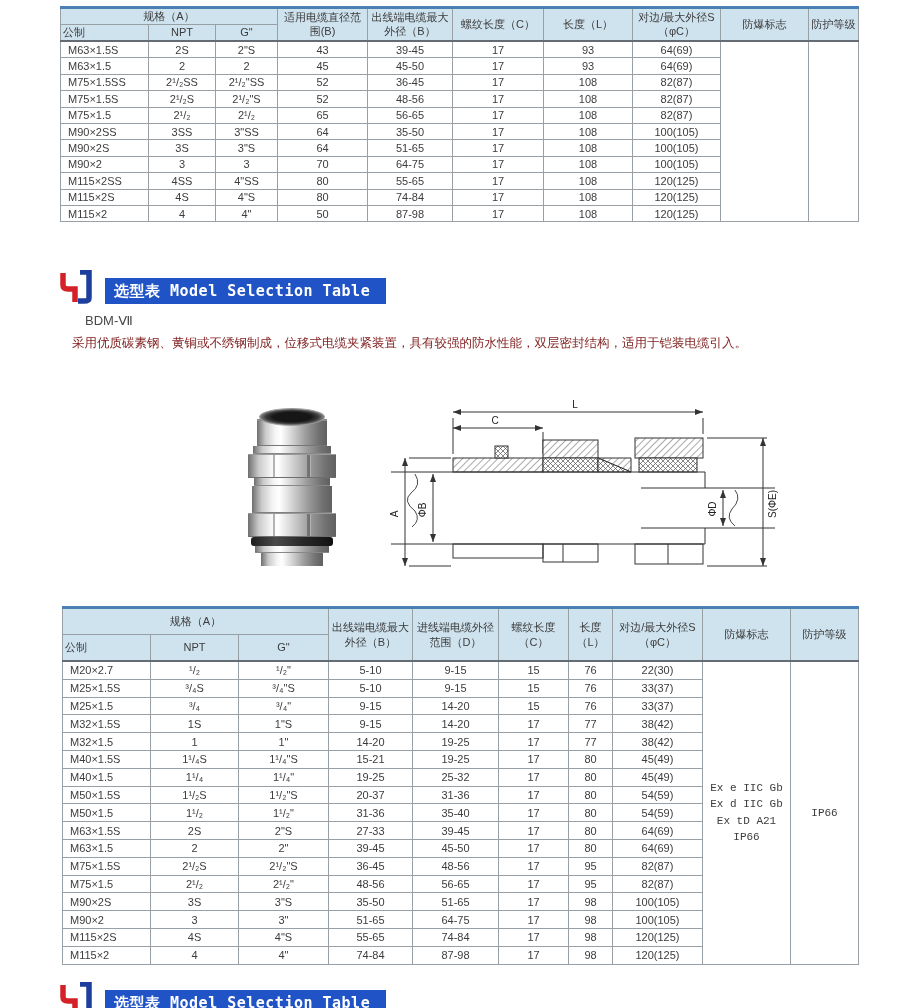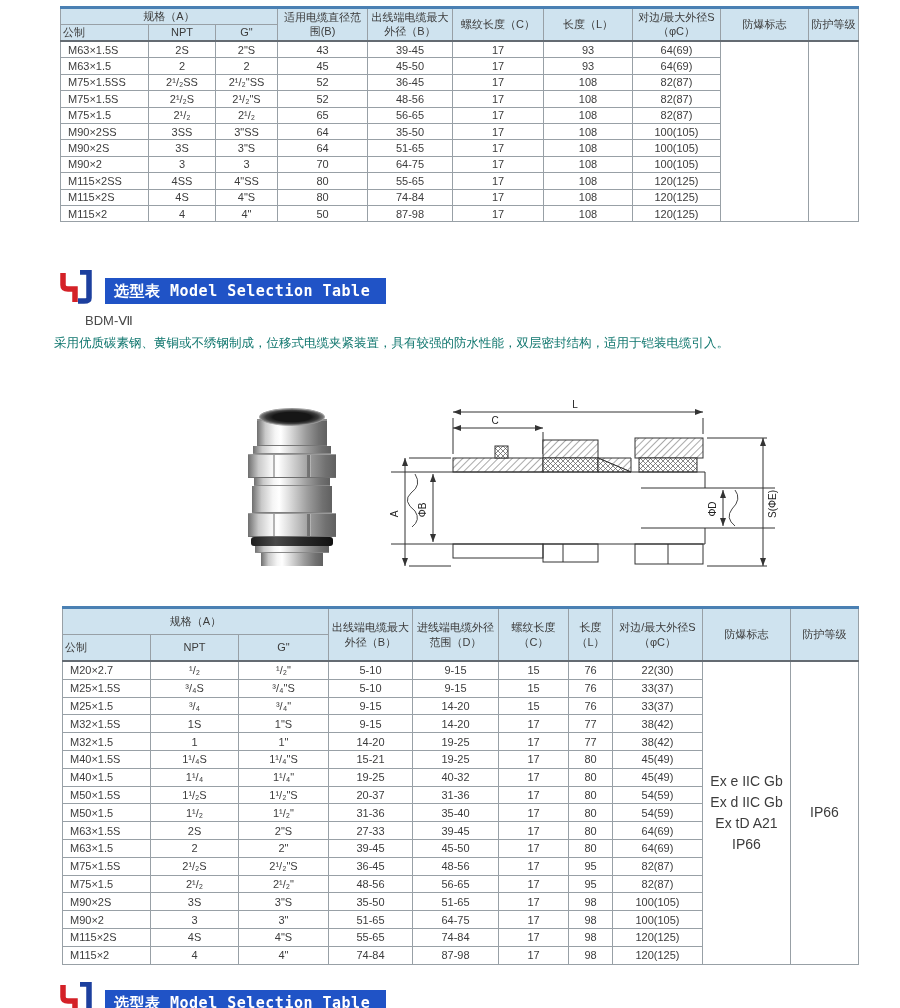--- a/index.html
+++ b/index.html
@@ -12,39 +12,39 @@
   .spec-table{position:absolute;border-collapse:collapse;table-layout:fixed;background:#fff;}
   .spec-table th,.spec-table td{
     border:1px solid #98a0a6;font-weight:400;color:#3c3c3c;
     text-align:center;overflow:hidden;
   }
   .spec-table thead th{background:#cfe3ef;border-bottom:2px solid #646b72;}
   .spec-table thead tr:first-child th{border-top:3px solid #4a80b3;}
   .spec-table thead tr:first-child th[colspan]{border-bottom:1px solid #98a0a6;}
   .spec-table tbody td:first-child{text-align:left;padding-left:7px;}
   th.la{text-align:left;padding-left:7px;}
-  td.merged{white-space:pre-line;line-height:1.5;font-size:14px;vertical-align:middle;}
+  td.merged{white-space:pre-line;line-height:1.5;font-size:11px;vertical-align:middle;font-family:Liberation Mono, monospace;}
   .t1{left:60px;top:6px;width:798px;font-size:11px;}
   .t1 thead th{height:15px;padding:0 2px;line-height:1.2;}
   .t1 tbody td{height:15.4px;padding:0 3px;}
   .t2{left:62px;top:606px;width:796px;font-size:11px;}
   .t2 thead th{height:25px;padding:0 2px;line-height:1.3;}
   .t2 tbody td{height:16.8px;padding:0 3px;}
   
   .sec{position:absolute;left:56px;display:flex;align-items:flex-end;}
   .sec-logo{width:42px;height:34px;margin-right:7px;flex:0 0 auto;}
   .sec-bar{
     background:#2053c6;color:#fff;height:26px;line-height:26px;margin-top:3px;
     padding:0 16px 0 9px;font-family:"DejaVu Sans Mono","Liberation Mono",monospace;
     font-size:15px;font-weight:700;letter-spacing:.5px;white-space:nowrap;
   }
   #sec1{top:270px;}
   #sec2{top:982px;}
   .model{position:absolute;left:57px;top:313px;font-size:13px;color:#4a4a4a;margin-left:28px;}
-  .desc{position:absolute;left:54px;top:335px;font-size:12.5px;color:#0f766e;width:800px;}
+  .desc{position:absolute;left:72px;top:335px;font-size:12.5px;color:#7f1d1d;width:800px;}
   
   .gland-photo{position:absolute;left:244px;top:408px;width:96px;height:154px;}
   .gland-photo .m{margin:0 auto;
     background:linear-gradient(90deg,#6e6e6e 0,#c9c9c9 12%,#f5f5f5 26%,#ffffff 34%,#d9d9d9 48%,#9b9b9b 70%,#717171 88%,#606060 100%);
   }
   .g-open{width:64px;height:16px;margin:0 auto -7px auto;border-radius:50%;position:relative;z-index:2;
     background:radial-gradient(ellipse at center,#161616 0 42%,#3c3c3c 58%,#8a8a8a 72%,#d8d8d8 85%,#bbb 100%);
     border:1px solid #9a9a9a;}
   .g-neck{width:70px;height:24px;border-top:2px solid #8c8c8c;border-bottom:1px solid #777;}
   .g-ring{width:78px;height:7px;border-bottom:1px solid #888;}
@@ -399,21 +399,21 @@
         <td>19-25</td>
         <td>17</td>
         <td>80</td>
         <td>45(49)</td>
       </tr>
       <tr>
         <td>M40×1.5</td>
         <td>1¹/₄</td>
         <td>1¹/₄"</td>
         <td>19-25</td>
-        <td>40-32</td>
+        <td>25-32</td>
         <td>17</td>
         <td>80</td>
         <td>45(49)</td>
       </tr>
       <tr>
         <td>M50×1.5S</td>
         <td>1¹/₂S</td>
         <td>1¹/₂"S</td>
         <td>20-37</td>
         <td>31-36</td>

